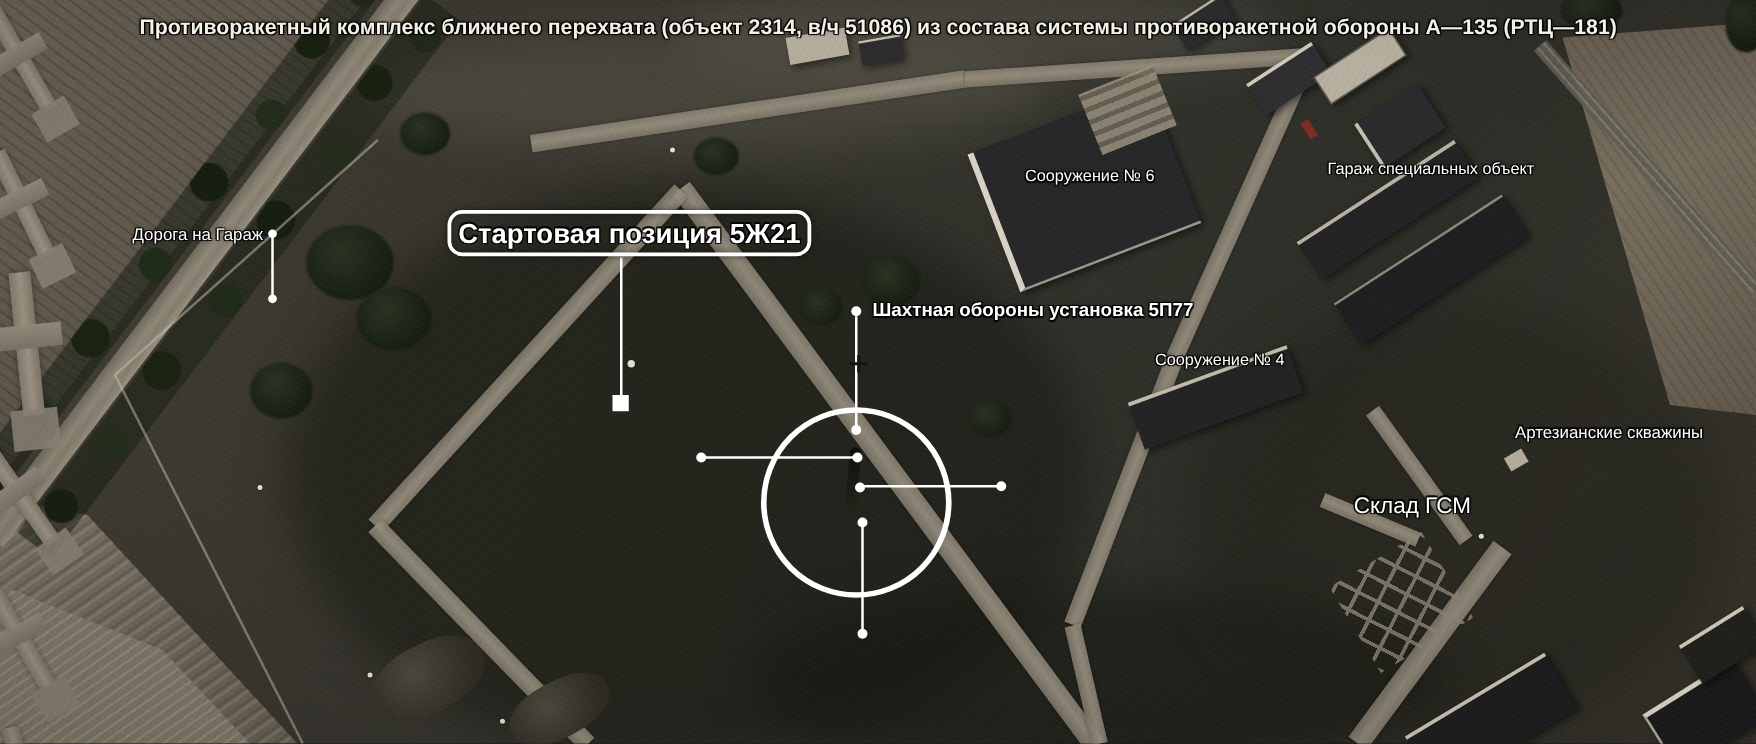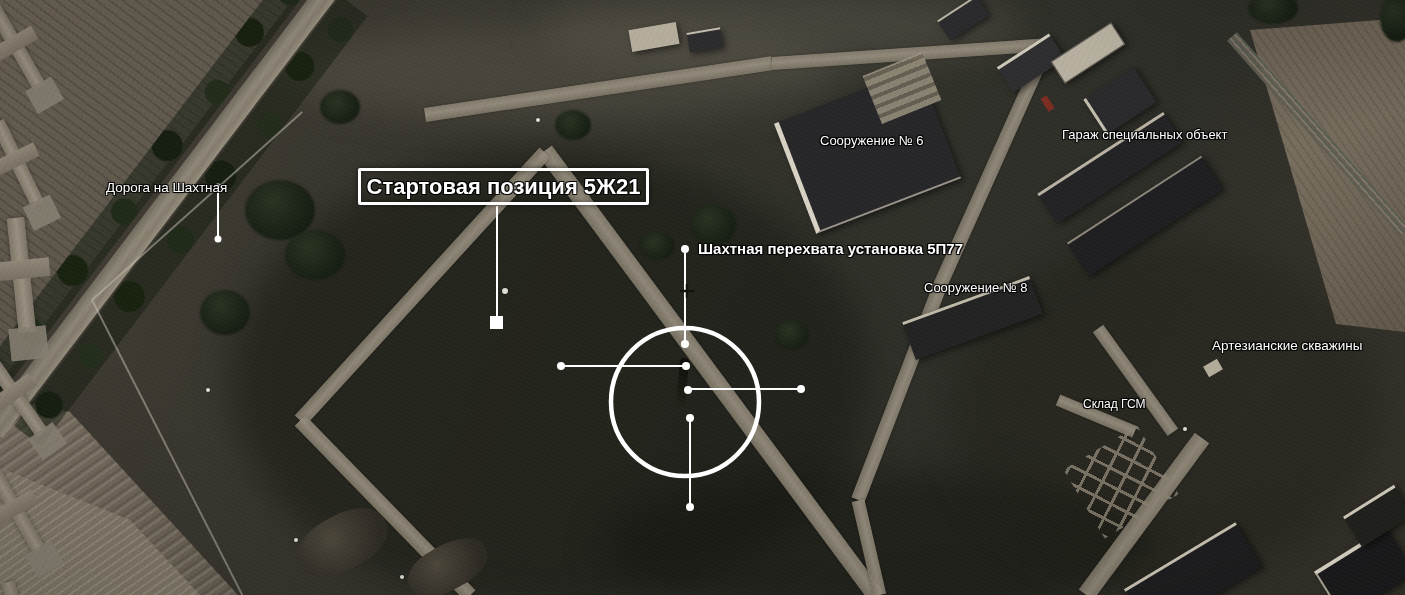--- a/index.html
+++ b/index.html
@@ -50,21 +50,21 @@
      background:repeating-linear-gradient(24deg,rgba(255,255,255,.018) 0 1px,transparent 1px 4px),
       repeating-linear-gradient(117deg,rgba(0,0,0,.03) 0 1px,transparent 1px 5px),
       radial-gradient(ellipse at 50% 45%,rgba(0,0,0,0) 60%,rgba(0,0,0,.14));}
   svg.markers{position:absolute;left:0;top:0;pointer-events:none;}
   .lbl{position:absolute;color:var(--color-annotation,#fff);font-weight:700;font-size:15px;line-height:21px;white-space:pre-line;
     text-shadow:-1px -1px 0 rgba(0,0,0,.85),1px -1px 0 rgba(0,0,0,.85),-1px 1px 0 rgba(0,0,0,.85),1px 1px 0 rgba(0,0,0,.85),0 0 3px rgba(0,0,0,.9);}
   .lbl.small{font-size:13px;font-weight:400;}
   .lbl.ctr{text-align:center;}
   .title{left:0;right:0;top:11px;text-align:center;font-size:17px;color:var(--color-title,#f2efe6);}
   .credit{left:8px;top:573px;font-size:14.5px;font-weight:400;color:var(--color-credit,#ccc8be);}
-  .calloutbox{position:absolute;left:358px;top:168px;width:291px;height:37px;border:3px solid #fff;border-radius:2px;
+  .calloutbox{position:absolute;left:358px;top:168px;width:291px;height:37px;border:3px solid #fff;border-radius:12px;
     display:flex;align-items:center;justify-content:center;font-size:22px;font-weight:700;color:var(--color-annotation,#fff);
     box-shadow:0 0 5px rgba(0,0,0,.55), inset 0 0 5px rgba(0,0,0,.4);
     text-shadow:-1px -1px 0 rgba(0,0,0,.85),1px -1px 0 rgba(0,0,0,.85),-1px 1px 0 rgba(0,0,0,.85),1px 1px 0 rgba(0,0,0,.85);}
 </style>
 </head>
 <body>
 
 <div class="stage">
 
   <i class="patch" style="left:230px;top:150px;width:640px;height:460px;background:rgba(22,24,16,.55)"></i>
@@ -190,29 +190,30 @@
       <circle cx="688" cy="390" r="4"></circle>
       <circle cx="690" cy="418" r="4"></circle>
       <circle cx="690" cy="507" r="4"></circle>
     </g>
     <g stroke="#15150f" stroke-width="2.5">
       <line x1="680" y1="291" x2="694" y2="291"></line>
       <line x1="687" y1="284" x2="687" y2="298"></line>
     </g>
   </svg>
 
-
-  <div class="lbl small" style="left:106px;top:177px;font-size:13.5px">Дорога на Шахтная</div>
+  <div class="lbl title">Противоракетный комплекс ближнего перехвата (объект 2314, в/ч 51086) из состава системы противоракетной обороны А—135 (РТЦ—181)</div>
+
+  <div class="lbl small" style="left:106px;top:177px;font-size:13.5px">Дорога на Гараж</div>
 
   <div class="calloutbox">Стартовая позиция 5Ж21</div>
 
-  <div class="lbl" style="left:698px;top:238px">Шахтная перехвата установка 5П77</div>
+  <div class="lbl" style="left:698px;top:238px">Шахтная обороны установка 5П77</div>
 
 
 
 
   <div class="lbl small" style="left:820px;top:130px">Сооружение № 6</div>
   <div class="lbl small" style="left:1062px;top:124px">Гараж специальных объект</div>
-  <div class="lbl small" style="left:924px;top:277px">Сооружение № 8</div>
+  <div class="lbl small" style="left:924px;top:277px">Сооружение № 4</div>
   <div class="lbl small" style="left:1212px;top:335px;font-size:13.5px">Артезианские скважины</div>
-  <div class="lbl small" style="left:1083px;top:394px;font-size:12px">Склад ГСМ</div>
+  <div class="lbl small" style="left:1083px;top:394px;font-size:18px">Склад ГСМ</div>
 
 </div>
 
 </body></html>

